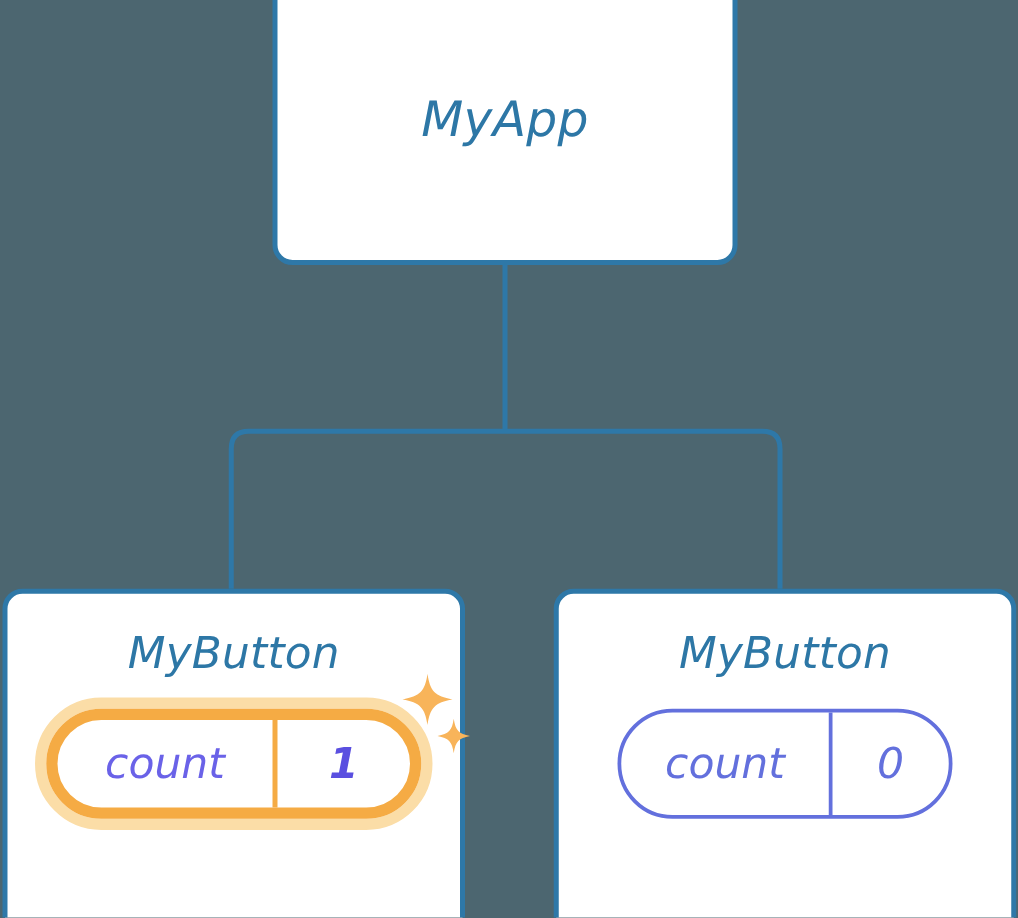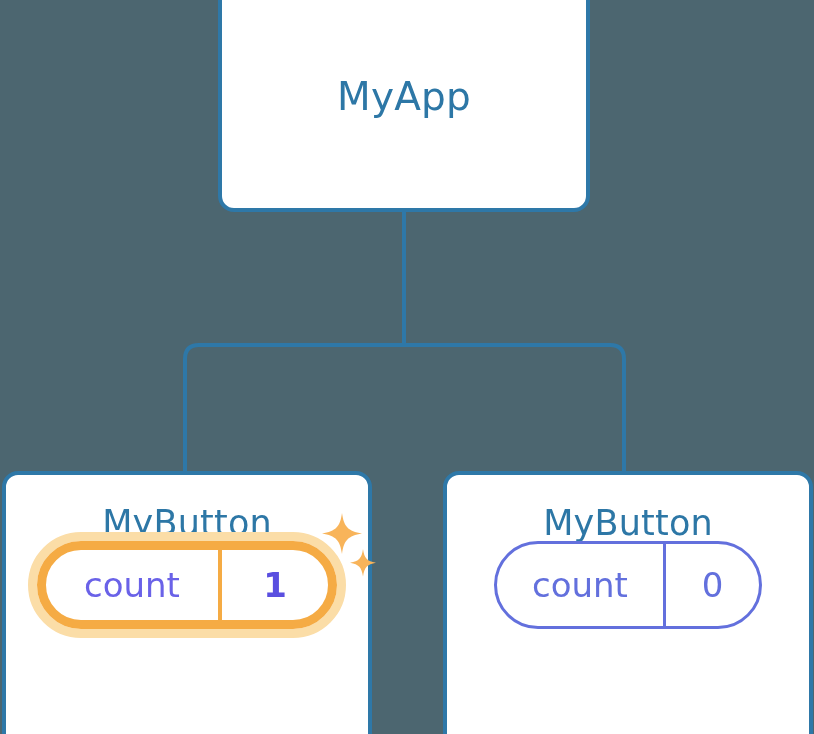--- a/index.html
+++ b/index.html
@@ -14,20 +14,21 @@
     font-family: "DejaVu Sans", "Liberation Sans", sans-serif;
     overflow: hidden;
     position: relative;
   }
 
   #stage {
     position: absolute;
     left: 0; top: 0;
     width: 814px;
     height: 734px;
+    font-style: italic;
   }
 
   
   #connectors {
     position: absolute;
     left: 0; top: 0;
     width: 814px;
     height: 734px;
     pointer-events: none;
   }
@@ -75,20 +76,21 @@
     font-size: 35px;
     font-weight: 400;
     letter-spacing: 0.2px;
     line-height: 1;
     margin-top: 31px;
   }
 
   
   .pill-wrap {
     position: relative;
+    margin-top: 26px;
     display: flex;
     align-items: center;
     justify-content: center;
   }
 
   .pill {
     position: relative;
     display: flex;
     align-items: stretch;
     height: 88px;

